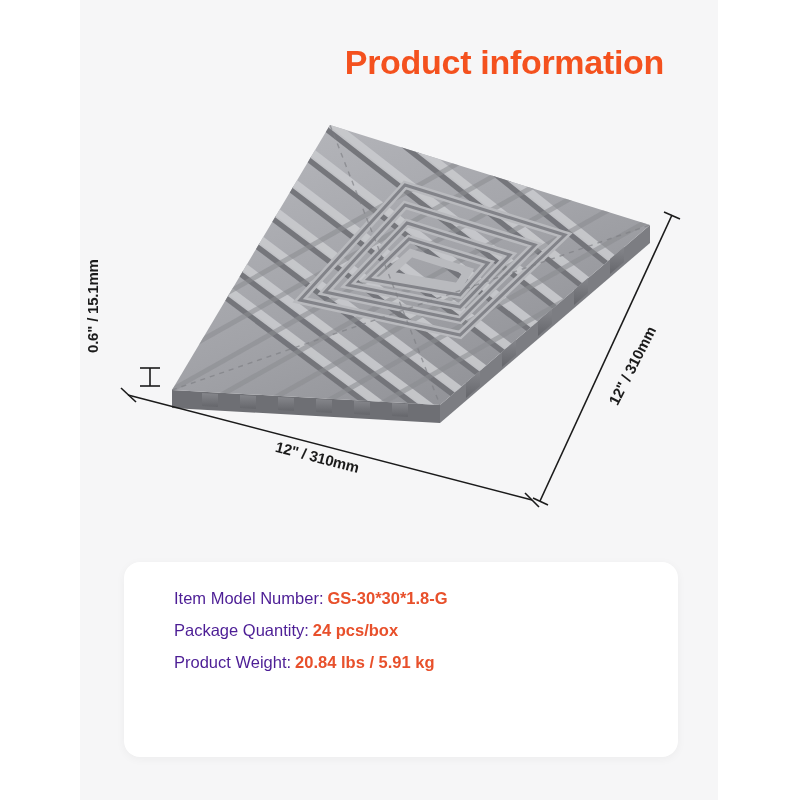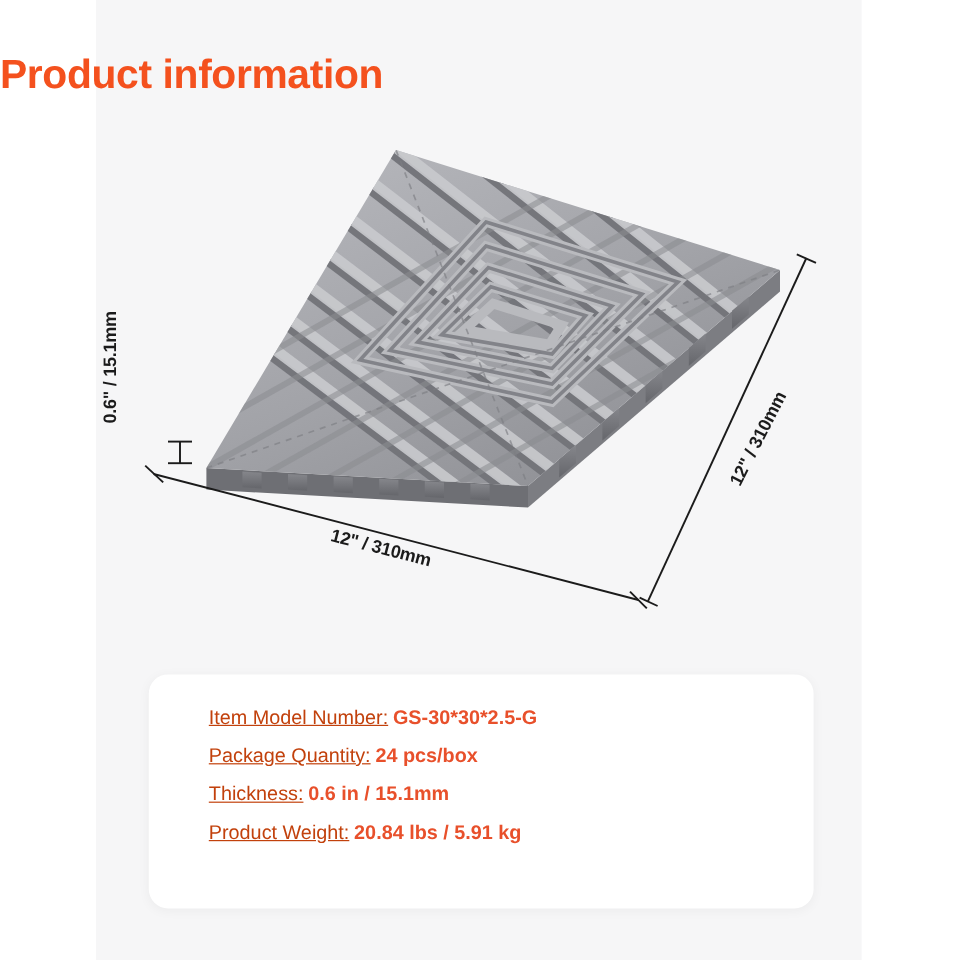--- a/index.html
+++ b/index.html
@@ -24,21 +24,21 @@
     height: 800px;
     background: #f6f6f7;
   }
 
   
   #page-title {
     position: absolute;
     left: 0;
     top: 43px;
     width: 664px;
-    text-align: left;
+    text-align: right;
     font-size: 34px;
     font-weight: bold;
     letter-spacing: -0.3px;
     color: #f4511e;
     white-space: nowrap;
   }
 
   
   #product-figure {
     position: absolute;
@@ -93,21 +93,21 @@
     left: 50px;
     top: 20px;
     right: 18px;
   }
   .spec-row {
     font-size: 16.5px;
     line-height: 32px;
     color: #5b5b5b;
     white-space: nowrap;
   }
-  .spec-label { color: #c2410c; text-decoration: underline; }
+  .spec-label { color: #4c1d95; }
   .spec-value {
     color: #e8502b;
     font-weight: bold;
     margin-left: 4px;
   }
 </style>
 </head>
 <body>
 
 <div id="page">
@@ -243,30 +243,27 @@
 
     <div class="dim-label" id="dim-label-width">12" / 310mm</div>
 
     <div class="dim-label" id="dim-label-depth">12" / 310mm</div>
   </div>
 
   <div id="spec-card">
     <div id="spec-list">
 
       <div class="spec-row">
-        <span class="spec-label">Item Model Number:</span><span class="spec-value">GS-30*30*2.5-G</span>
+        <span class="spec-label">Item Model Number:</span><span class="spec-value">GS-30*30*1.8-G</span>
       </div>
 
       <div class="spec-row">
         <span class="spec-label">Package Quantity:</span><span class="spec-value">24 pcs/box</span>
       </div>
 
-      <div class="spec-row">
-        <span class="spec-label">Thickness:</span><span class="spec-value">0.6 in / 15.1mm</span>
-      </div>
 
       <div class="spec-row">
         <span class="spec-label">Product Weight:</span><span class="spec-value">20.84 lbs / 5.91 kg</span>
       </div>
 
 
     </div>
   </div>
 
 </div>

